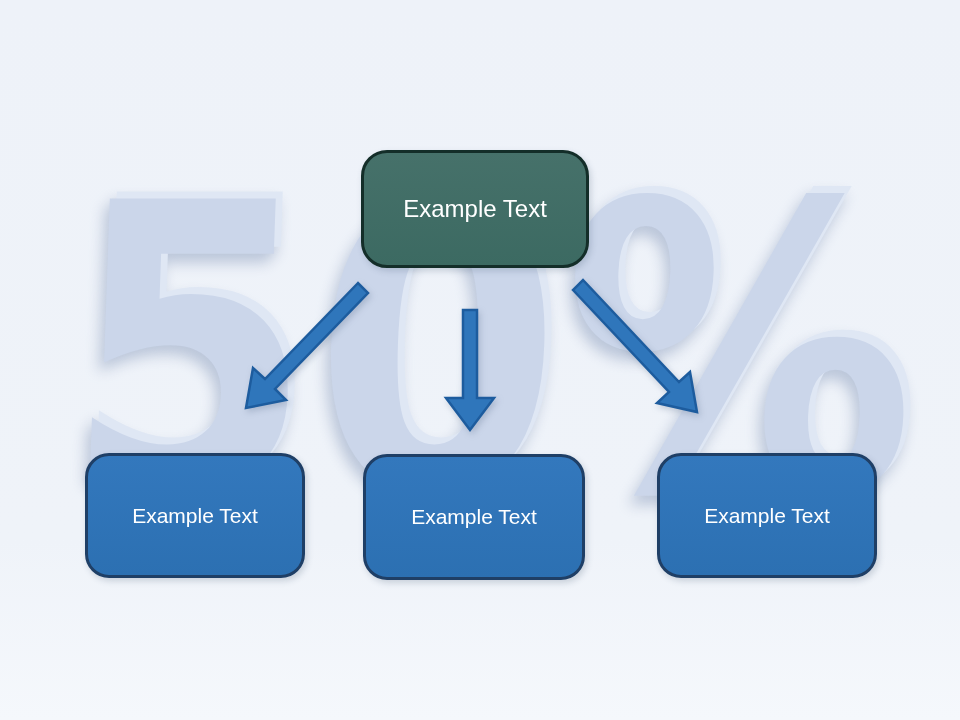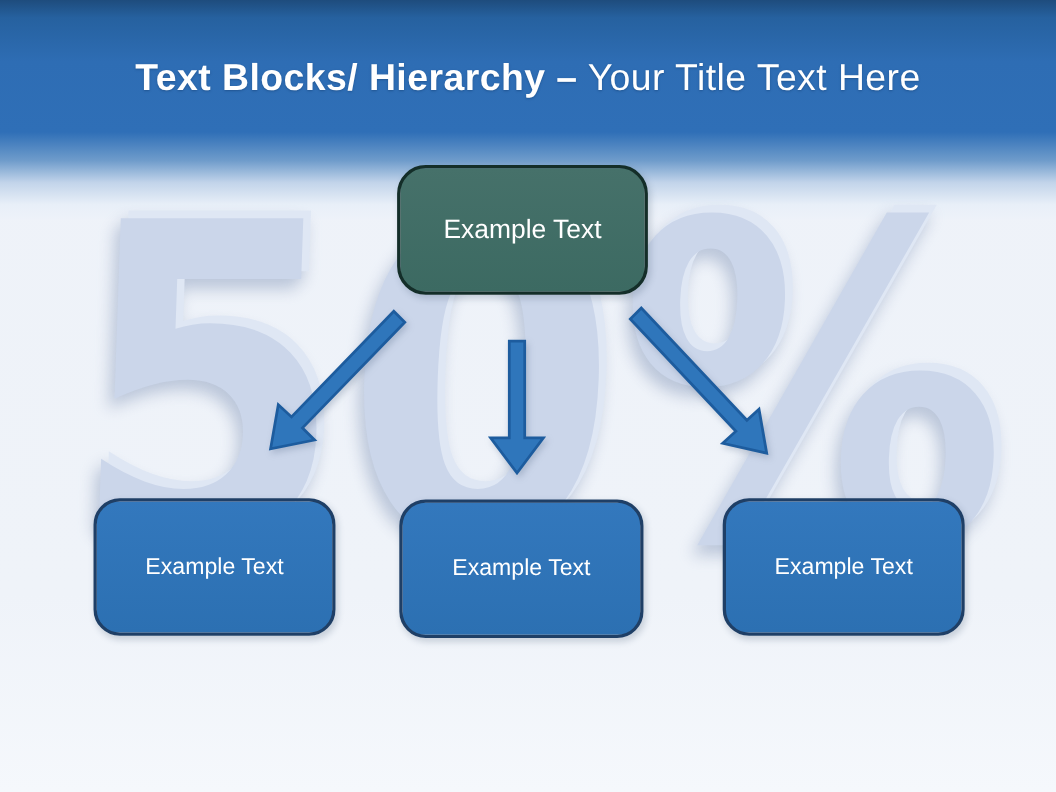--- a/index.html
+++ b/index.html
@@ -65,23 +65,20 @@
   .b1{left:85px;top:453px;width:220px;height:125px;}
   .b2{left:363px;top:454px;width:222px;height:126px;}
   .b3{left:657px;top:453px;width:220px;height:125px;}
   .block-label{display:block;}
 </style>
 </head>
 <body>
 
 <div class="slide">
 
-  <div class="header">
-    <h1 class="title"><span class="t-bold">Text Blocks/ Hierarchy –</span><span class="t-reg"> Your Title Text Here</span></h1>
-  </div>
 
   <svg class="watermark" viewBox="0 0 880 480" xmlns="http://www.w3.org/2000/svg" aria-hidden="true">
     <text class="wm-text wm-hi" x="458" y="372" font-size="400" text-anchor="middle" textLength="850" lengthAdjust="spacingAndGlyphs" transform="translate(7,-7) skewX(-2)">50%</text>
     <text class="wm-text wm-main" x="458" y="372" font-size="400" text-anchor="middle" textLength="850" lengthAdjust="spacingAndGlyphs" transform="skewX(-2)">50%</text>
   </svg>
 
   <svg class="arrows" viewBox="0 0 960 720" xmlns="http://www.w3.org/2000/svg" aria-hidden="true">
     <polygon class="arrow" points="358,283 265,379 253,368 246,408 286,400 275,389 368,293"></polygon>
     <polygon class="arrow" points="463,310 463,398 446,398 470,430 494,398 477,398 477,310"></polygon>
     <polygon class="arrow" points="573,290 669,392 657,403 697,412 690,372 679,382 583,280"></polygon>

